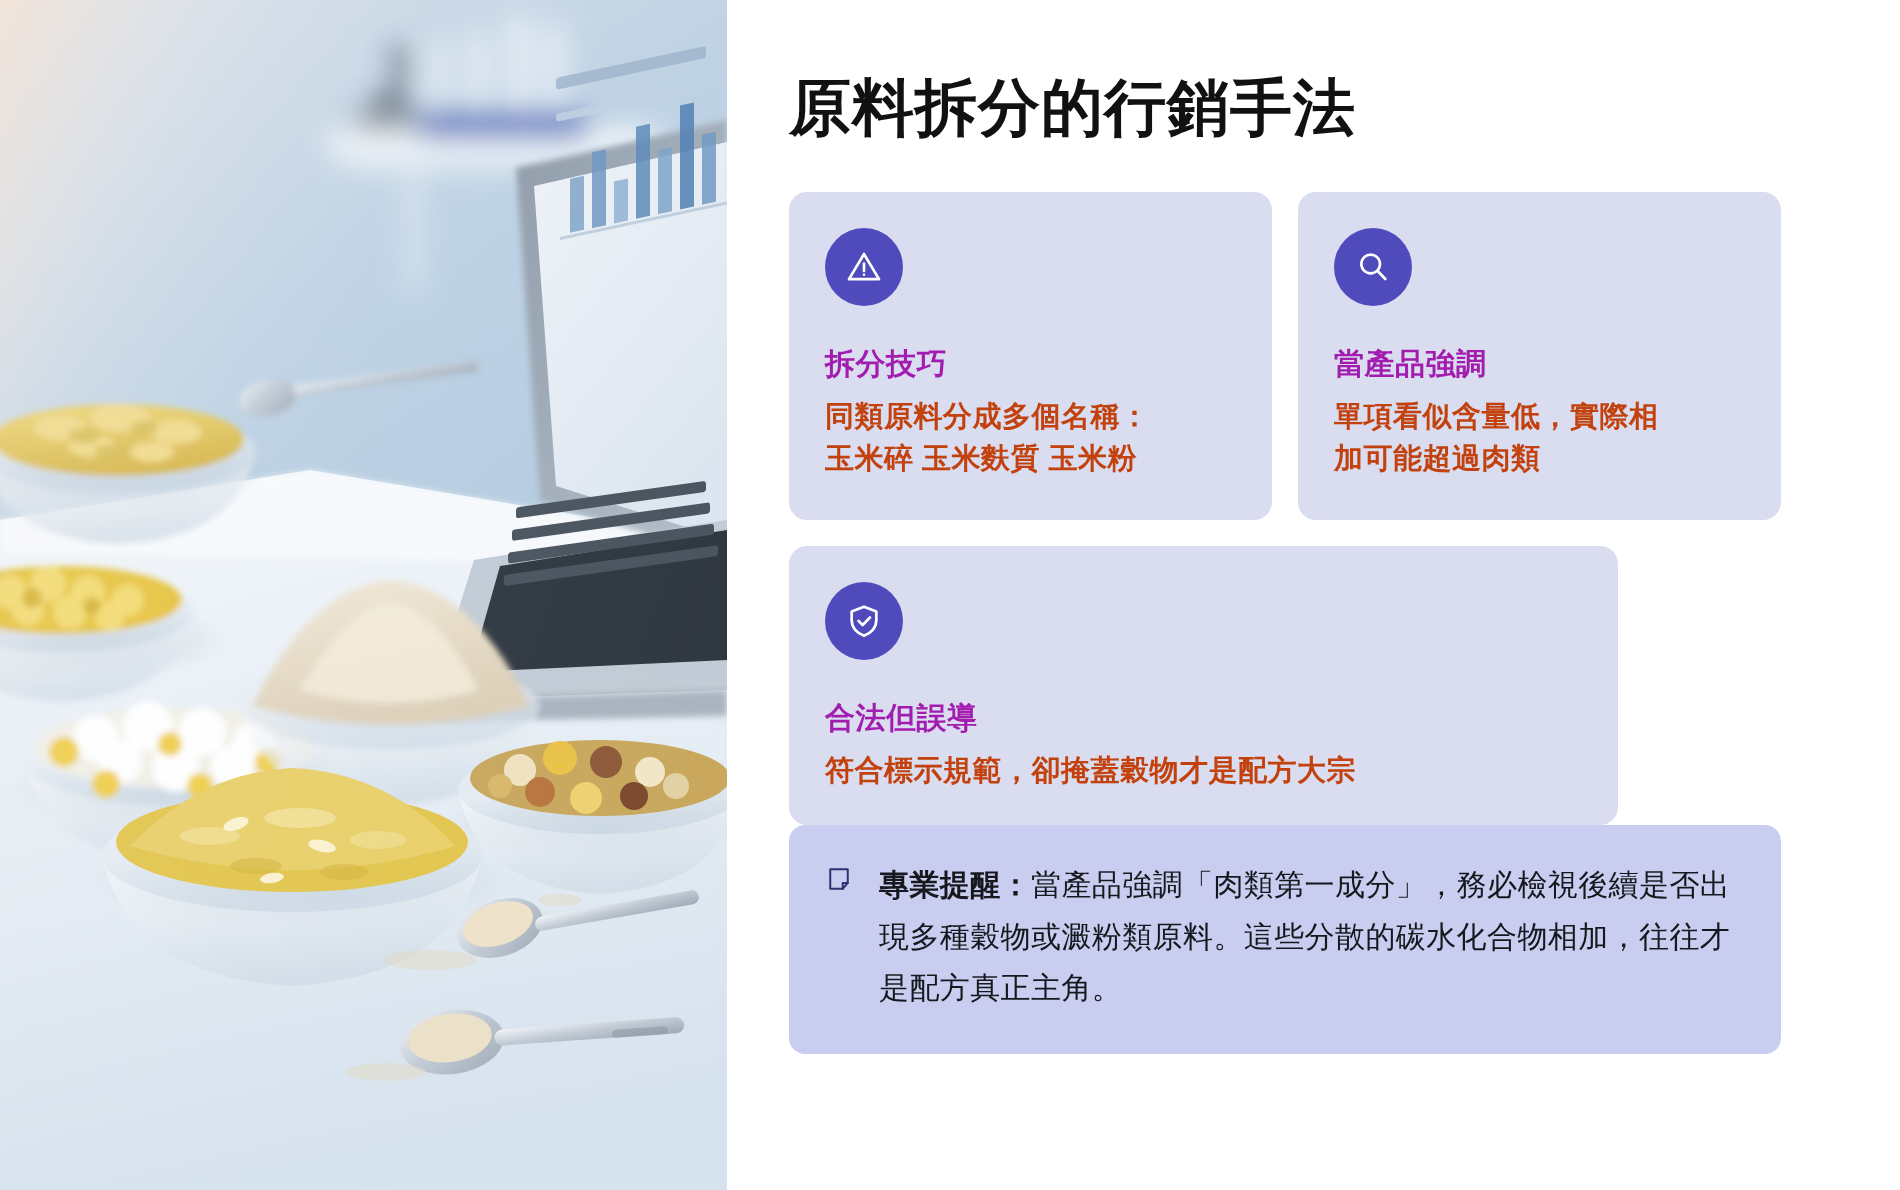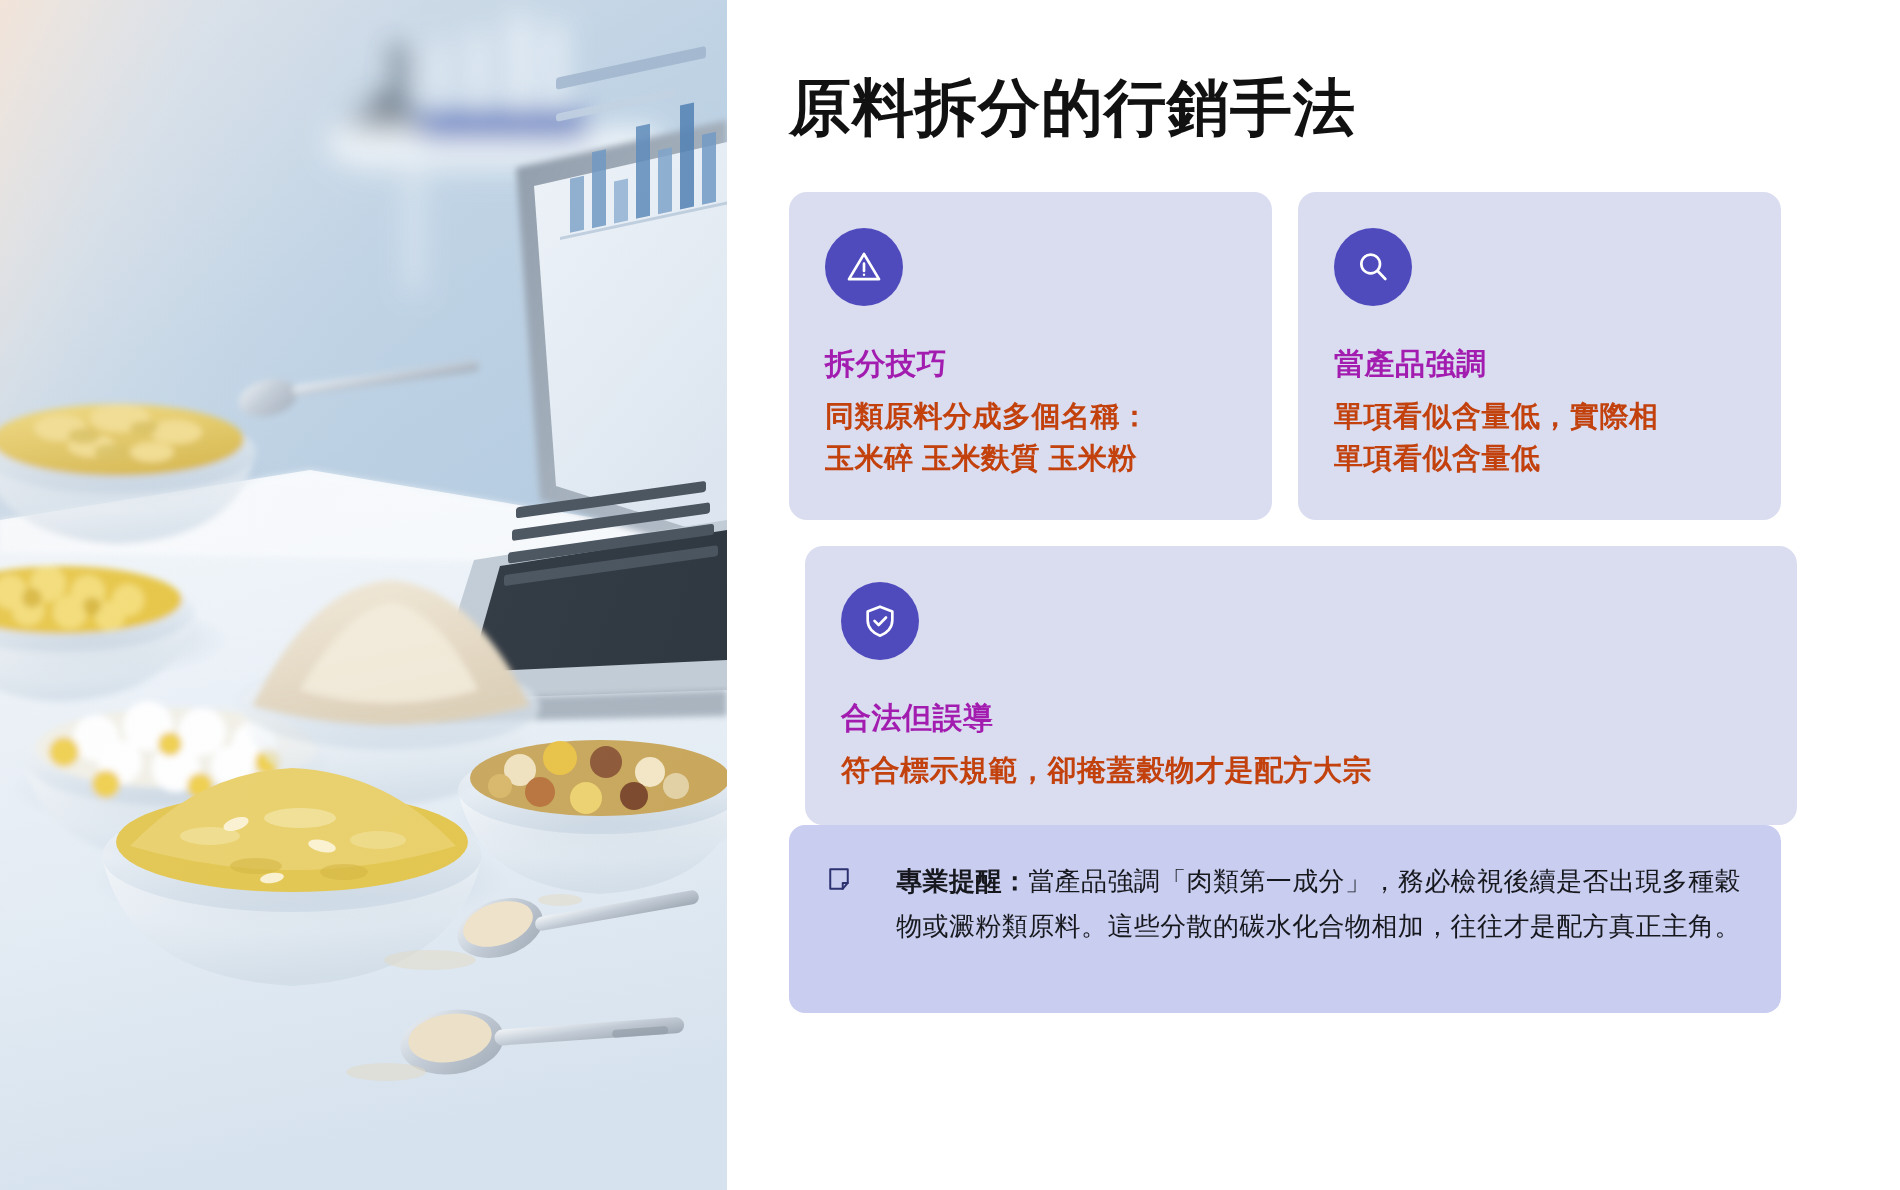--- a/index.html
+++ b/index.html
@@ -59,21 +59,21 @@
     margin-bottom: 26px;
   }
 
   .card {
     background: #dadcf0;
     border-radius: 18px;
     padding: 36px 36px 34px 36px;
     position: relative;
   }
   .card.half { width: 483px; flex: 0 0 483px; min-height: 328px; }
-  .card.full { width: 992px; min-height: 272px; margin-left: 16px; }
+  .card.full { width: 829px; min-height: 272px; }
 
   .icon-badge {
     width: 78px;
     height: 78px;
     border-radius: 50%;
     background: #4f4bbd;
     display: flex;
     align-items: center;
     justify-content: center;
     margin-bottom: 38px;
@@ -109,25 +109,24 @@
     align-items: flex-start;
     min-height: 188px;
   }
   .note-icon {
     flex: 0 0 auto;
     margin-top: 6px;
   }
   .note-icon svg { display: block; }
 
   .note-text {
-    font-size: 26px;
+    font-size: 30px;
     line-height: 1.72;
     color: #16181d;
     letter-spacing: .4px;
-    text-align: right;
   }
   .note-text b { font-weight: 700; }
 </style>
 </head>
 <body>
 
 <div class="slide">
 
   <div class="photo-panel">
     <svg class="photo-svg" viewBox="0 0 727 1190" preserveAspectRatio="xMidYMid slice" aria-hidden="true">
@@ -404,21 +403,21 @@
       <div class="card half">
         <div class="icon-badge">
           <svg width="40" height="40" viewBox="0 0 24 24" fill="none" stroke="#ffffff" stroke-width="1.6" stroke-linecap="round">
             <circle cx="10.6" cy="10.2" r="5.6"></circle>
             <line x1="14.8" y1="14.4" x2="19.4" y2="19.2"></line>
           </svg>
         </div>
         <div class="card-title">當產品強調</div>
         <div class="card-body">
           <span class="ln">單項看似含量低，實際相</span>
-          <span class="ln">單項看似含量低</span>
+          <span class="ln">加可能超過肉類</span>
         </div>
       </div>
 
     </div>
 
     <div class="card full">
       <div class="icon-badge">
         <svg width="40" height="40" viewBox="0 0 24 24" fill="none" stroke="#ffffff" stroke-width="1.6" stroke-linecap="round" stroke-linejoin="round">
           <path d="M12 3.4 L19.4 6.3 V11.6 C19.4 16 16.2 19.4 12 20.8 C7.8 19.4 4.6 16 4.6 11.6 V6.3 Z"></path>
           <polyline points="8.7,11.9 11.2,14.4 15.6,9.9"></polyline>

